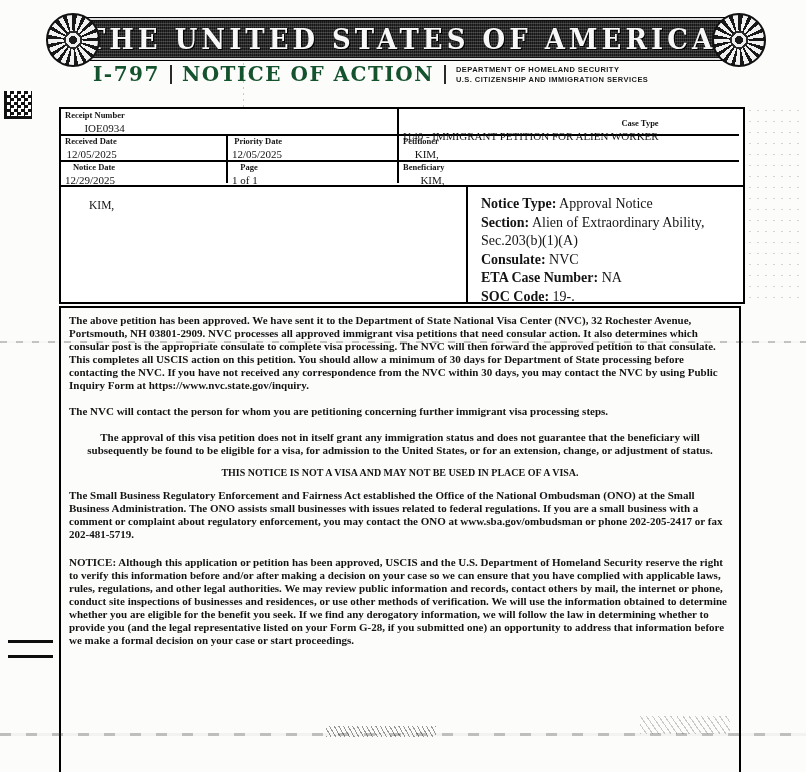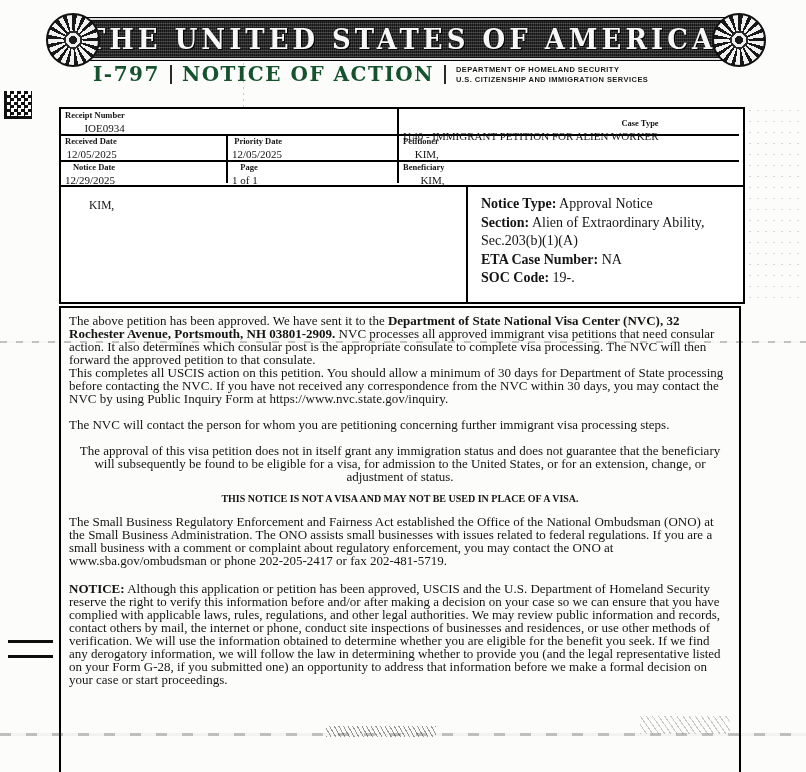--- a/index.html
+++ b/index.html
@@ -61,21 +61,21 @@
   .addr-divider{position:absolute;left:405px;top:0;width:2px;height:100%;background:#000;}
   .addressee{position:absolute;left:28px;top:12px;font-size:11.5px;}
   .notice-details{position:absolute;left:420px;top:8px;font-size:14px;line-height:18.6px;}
   .nd-label{font-weight:bold;}
   
   .body-box{
     position:absolute;left:59px;top:306px;width:682px;height:466px;
     border:2px solid #000;border-bottom:none;background:transparent;
     padding:6px 8px 0 8px;box-sizing:border-box;
   }
-  .body-box p{margin:0 0 13px 0;font-size:13px;line-height:13px;text-align:left;}
+  .body-box p{margin:0 0 13px 0;font-size:11px;line-height:13px;text-align:left;font-weight:bold;}
   .body-box p.tight{margin:0;}
   .warning-line{text-align:center;font-weight:bold;font-size:10px;margin:0 0 11px 0;}
   
   .artifact-mid{
     position:absolute;left:0;top:341px;width:806px;height:2px;opacity:.45;
     background:repeating-linear-gradient(90deg,rgba(20,20,20,.55) 0 7px,rgba(20,20,20,.06) 7px 16px);
   }
   .artifact-bottom{
     position:absolute;left:0;top:733px;width:806px;height:3px;opacity:.55;
     background:repeating-linear-gradient(90deg,rgba(30,30,30,.5) 0 11px,rgba(30,30,30,.08) 11px 26px);
@@ -166,20 +166,21 @@
     </div>
   </div>
 
   <div class="address-box">
     <div class="addr-divider"></div>
     <div class="addressee">KIM,</div>
     <div class="notice-details">
       <div><span class="nd-label">Notice Type:</span><span> Approval Notice</span></div>
       <div><span class="nd-label">Section:</span><span> Alien of Extraordinary Ability,</span></div>
       <div><span class="nd-label"></span><span>Sec.203(b)(1)(A)</span></div>
+      <div><span class="nd-label">Consulate:</span><span> NVC</span></div>
       <div><span class="nd-label">ETA Case Number:</span><span> NA</span></div>
       <div><span class="nd-label">SOC Code:</span><span> 19-.</span></div>
     </div>
   </div>
 
   <div class="body-box">
     <p class="tight"><span>The above petition has been approved. We have sent it to the </span><strong>Department of State National Visa Center (NVC), 32 Rochester Avenue, Portsmouth, NH 03801-2909.</strong><span> NVC processes all approved immigrant visa petitions that need consular action. It also determines which consular post is the appropriate consulate to complete visa processing. The NVC will then forward the approved petition to that consulate.</span></p>
     <p>This completes all USCIS action on this petition. You should allow a minimum of 30 days for Department of State processing before contacting the NVC. If you have not received any correspondence from the NVC within 30 days, you may contact the NVC by using Public Inquiry Form at https://www.nvc.state.gov/inquiry.</p>
     <p>The NVC will contact the person for whom you are petitioning concerning further immigrant visa processing steps.</p>
     <p style="margin-bottom:10px;text-align:center;">The approval of this visa petition does not in itself grant any immigration status and does not guarantee that the beneficiary will subsequently be found to be eligible for a visa, for admission to the United States, or for an extension, change, or adjustment of status.</p>

